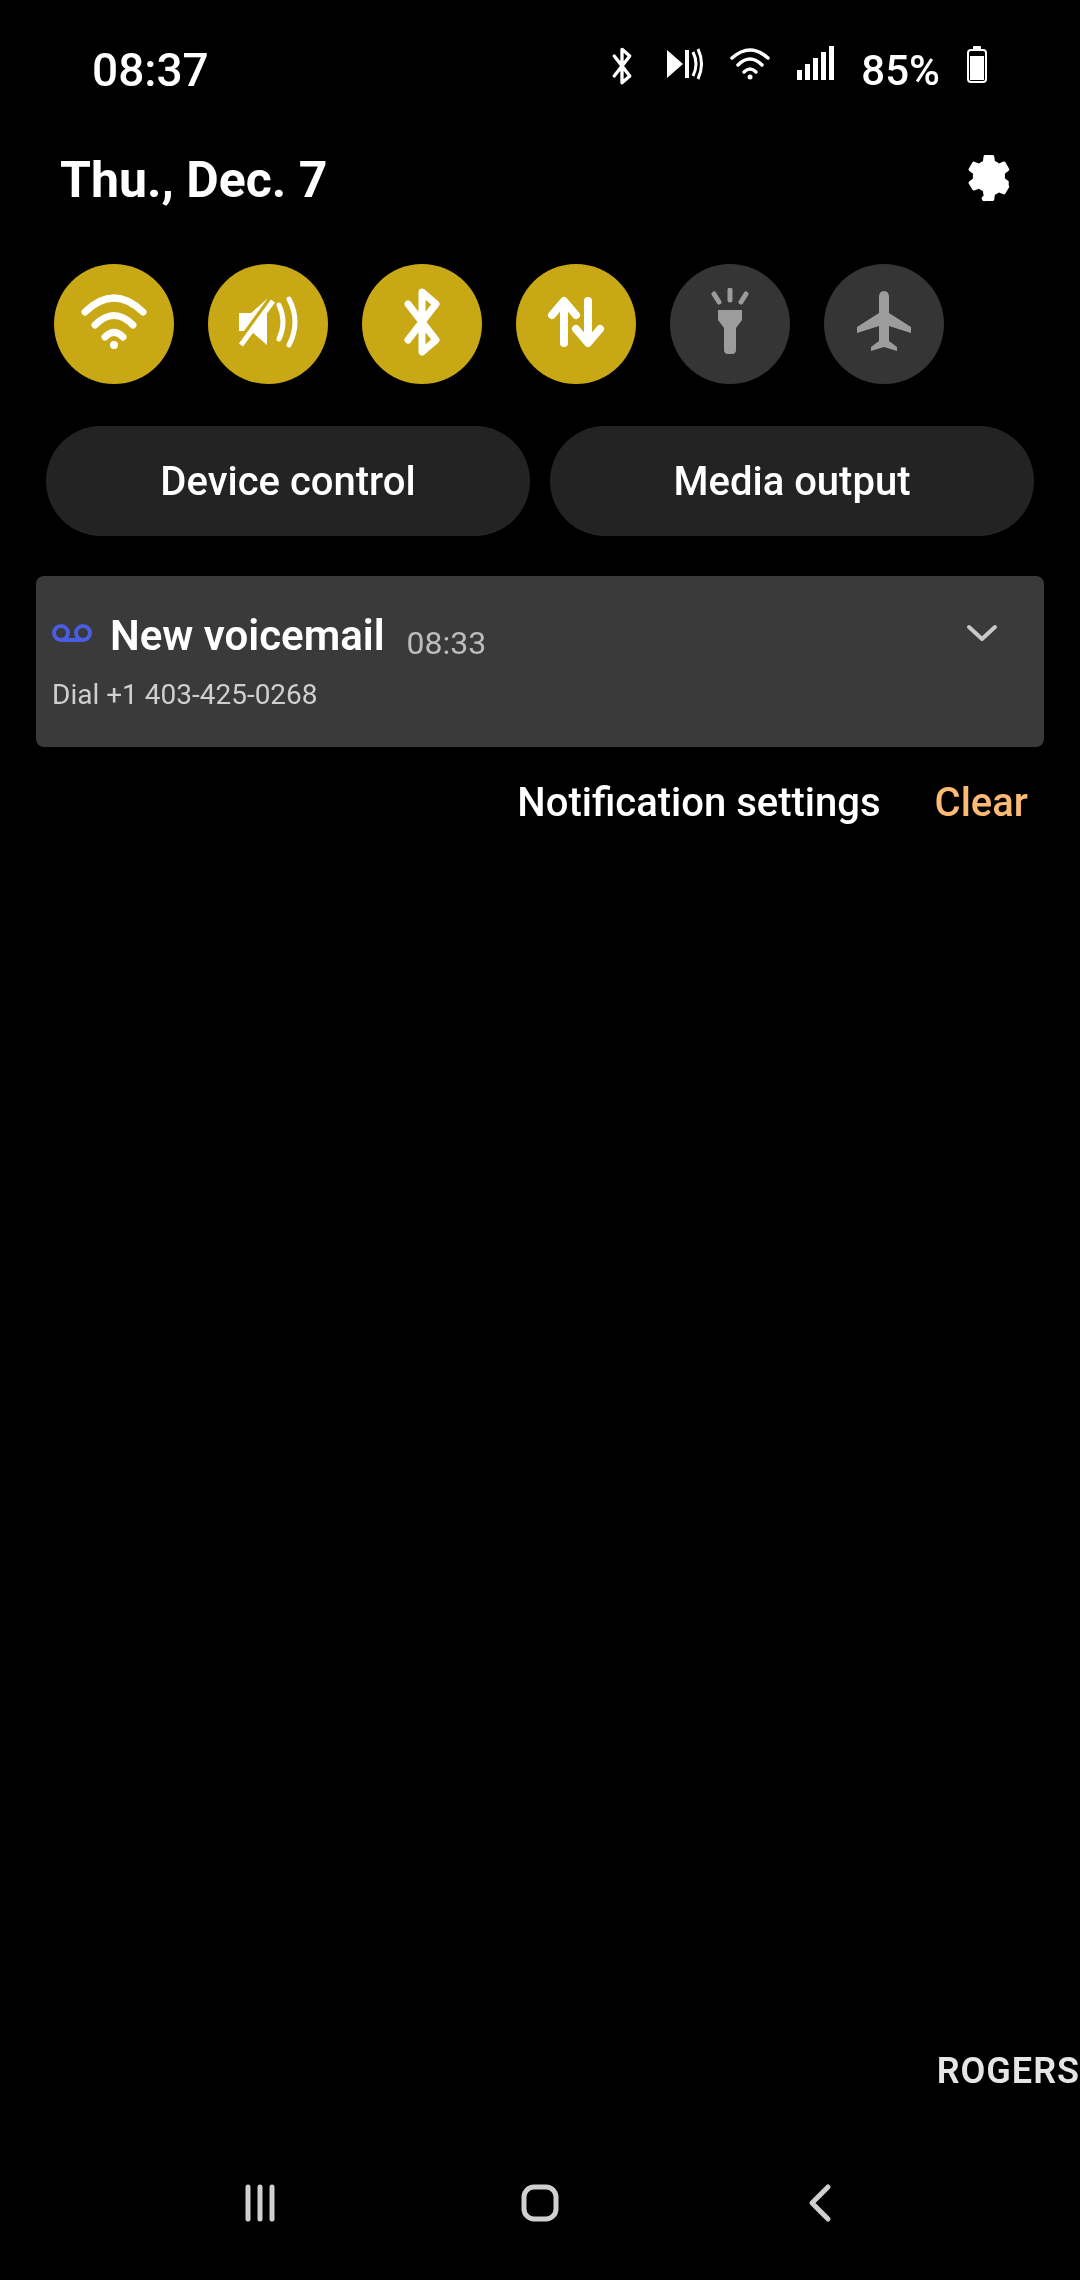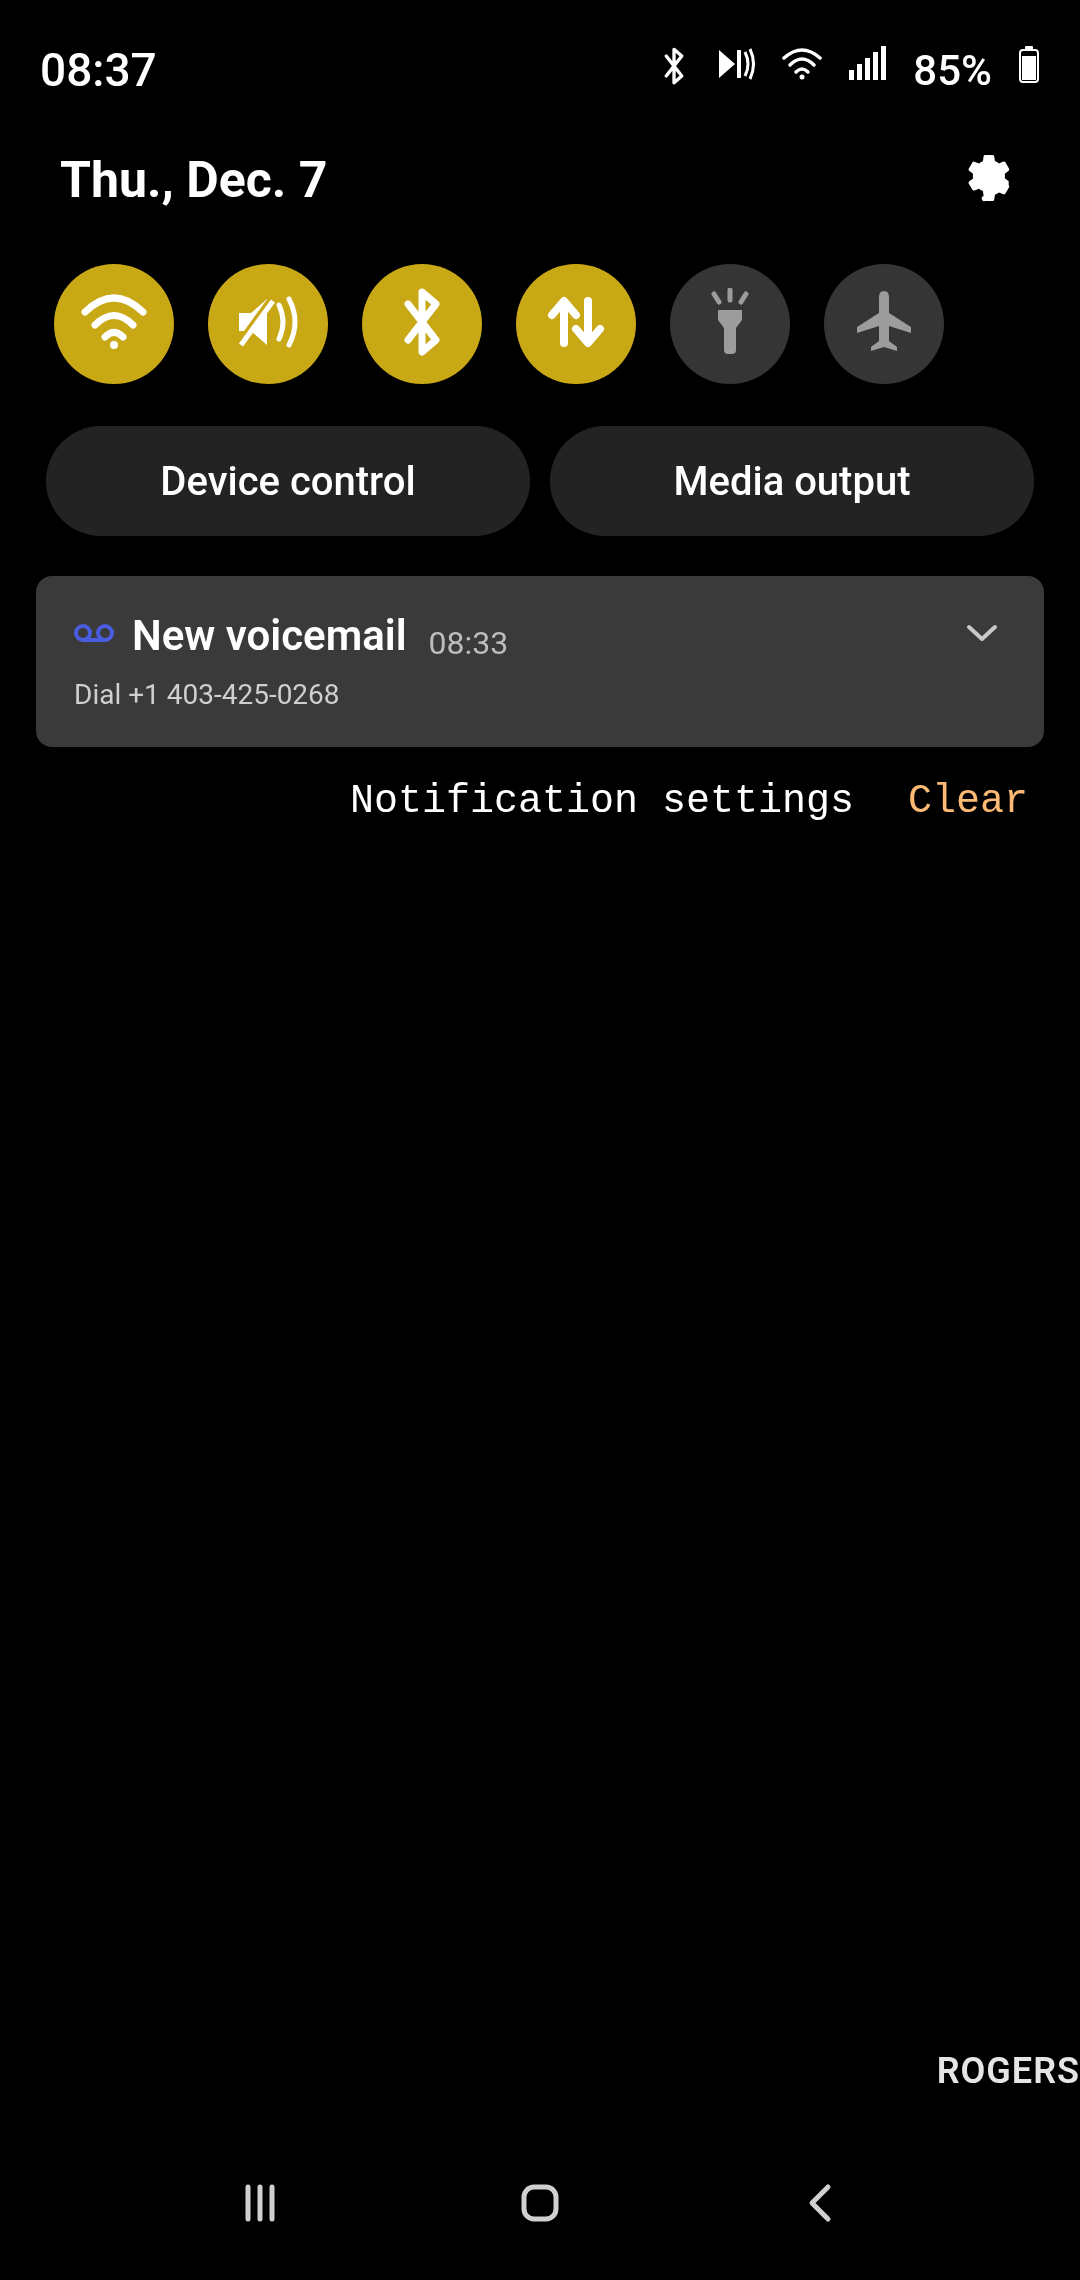--- a/index.html
+++ b/index.html
@@ -1,19 +1,19 @@
 <!DOCTYPE html>
 <html><head>
   <meta charset="utf-8">
   <style>
     * { margin: 0; padding: 0; box-sizing: border-box; -webkit-font-smoothing: antialiased; }
     html, body { width: 1080px; height: 2280px; background: #000; color: #fff; font-family: -apple-system, "Segoe UI", Roboto, sans-serif; overflow: hidden; }
 
     
-    .status-bar { display: flex; justify-content: space-between; align-items: center; padding: 0 40px; height: 140px; }
+    .status-bar { display: flex; justify-content: space-between; align-items: center; padding: 0 92px; height: 140px; }
     .status-time { font-size: 46px; font-weight: 500; }
     .status-right { display: flex; align-items: flex-start; gap: 26px; font-size: 42px; font-weight: 500; }
     .status-icon { display: inline-flex; align-items: center; justify-content: center; }
 
     
     .panel-header { display: flex; justify-content: space-between; align-items: center; padding: 0 60px; margin-top: 10px; }
     .panel-date { font-size: 50px; font-weight: 700; }
     .settings-btn { width: 60px; height: 60px; display: flex; align-items: center; justify-content: center; }
 
     
@@ -21,28 +21,28 @@
     .qs-toggle { width: 120px; height: 120px; border-radius: 60px; display: flex; align-items: center; justify-content: center; }
     .qs-on  { background: #c9a815; }
     .qs-off { background: #353535; }
 
     
     .pill-row { display: flex; gap: 20px; padding: 0 46px; margin-top: 42px; }
     .pill { flex: 1; height: 110px; border-radius: 55px; background: #232323; display: flex; align-items: center; justify-content: center; font-size: 40px; font-weight: 500; }
 
     
     .notif-area { padding: 0 36px; margin-top: 40px; }
-    .notif-card { background: #3a3a3a; border-radius: 16px; padding: 32px 38px 36px 38px; }
+    .notif-card { background: #3a3a3a; border-radius: 8px; padding: 32px 38px 36px 16px; }
     .notif-header { display: flex; align-items: center; gap: 18px; }
     .notif-title { font-size: 42px; font-weight: 600; }
     .notif-time { font-size: 32px; color: #bdbdbd; margin-left: 4px; margin-top: 16px; }
     .notif-expand { margin-left: auto; padding-right: 6px; }
     .notif-body { font-size: 28px; color: #cfcfcf; margin-top: 16px; }
 
-    .notif-actions { display: flex; justify-content: flex-end; gap: 54px; padding: 0 52px; margin-top: 32px; font-family: Liberation Mono, monospace; }
+    .notif-actions { display: flex; justify-content: flex-end; gap: 54px; padding: 0 52px; margin-top: 32px; }
     .notif-action { font-size: 40px; font-weight: 500; }
     .notif-action-dim { color: #fdba74; }
 
     
     .carrier { position: absolute; bottom: 188px; width: 100%; text-align: right; font-size: 36px; font-weight: 600; color: #e5e5e5; letter-spacing: 1px; }
 
     
     .nav-bar { position: absolute; bottom: 0; height: 150px; width: 100%; display: flex; align-items: center; justify-content: space-around; padding: 0 120px; }
     .nav-btn { display: flex; align-items: center; justify-content: center; width: 120px; height: 80px; }
   </style>

